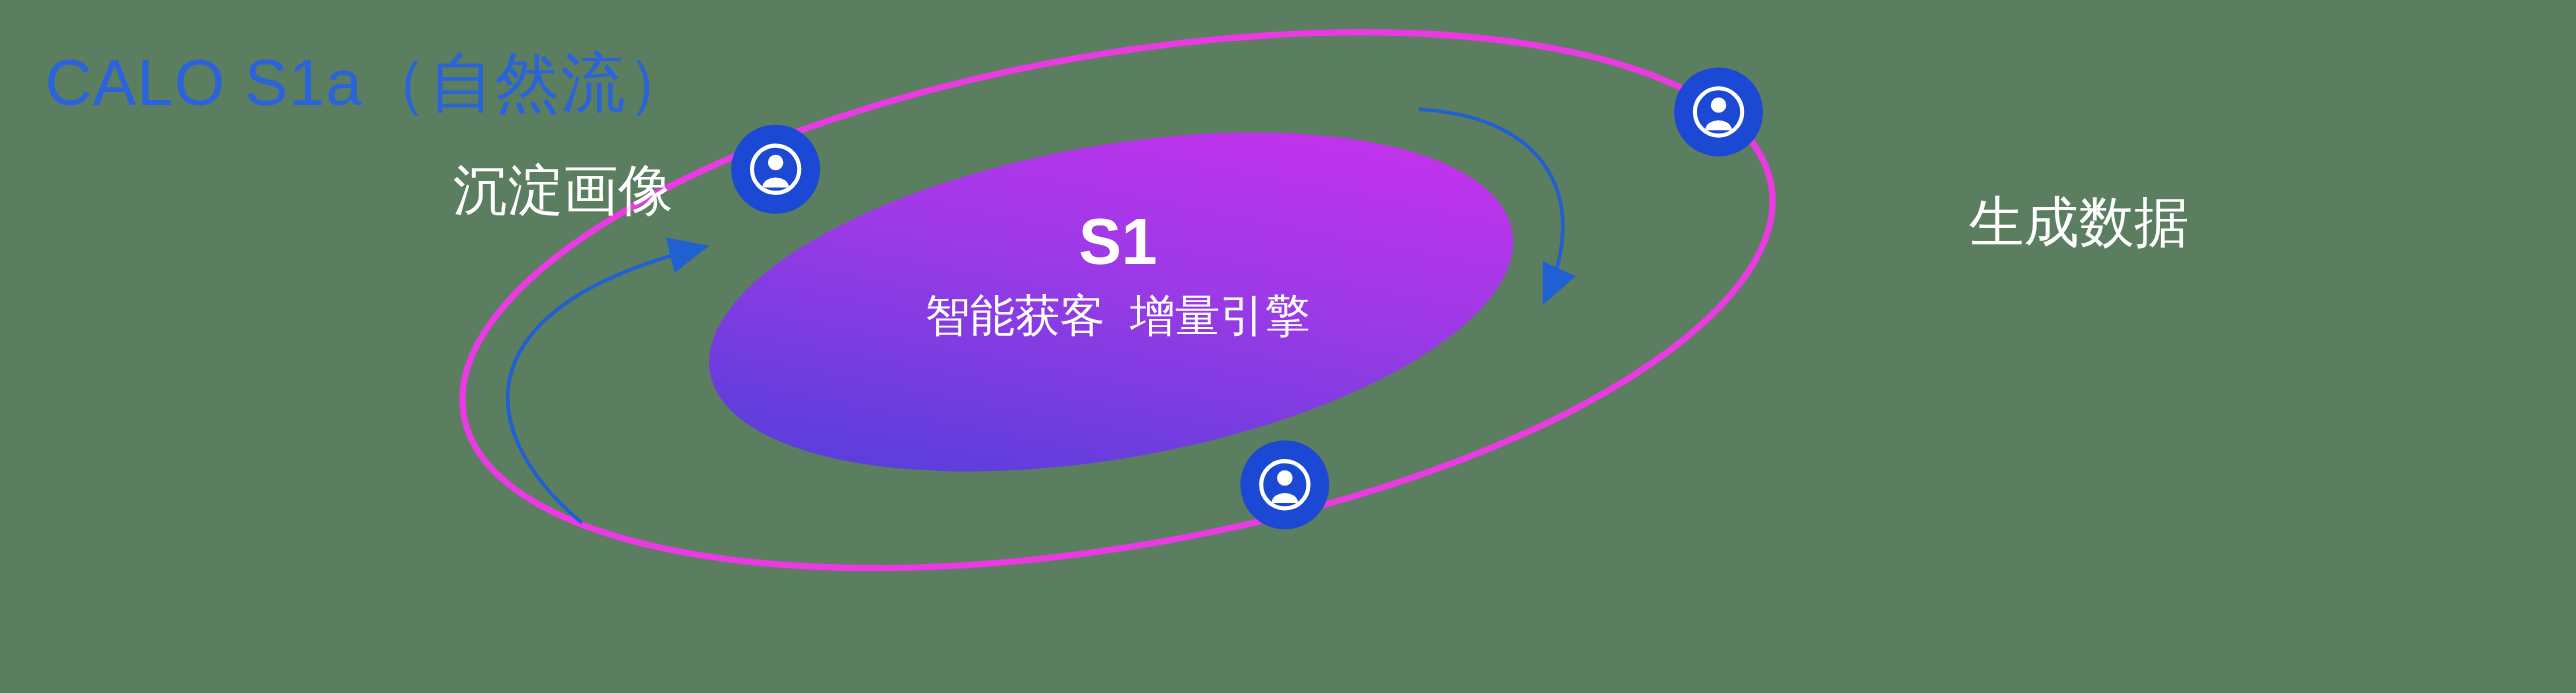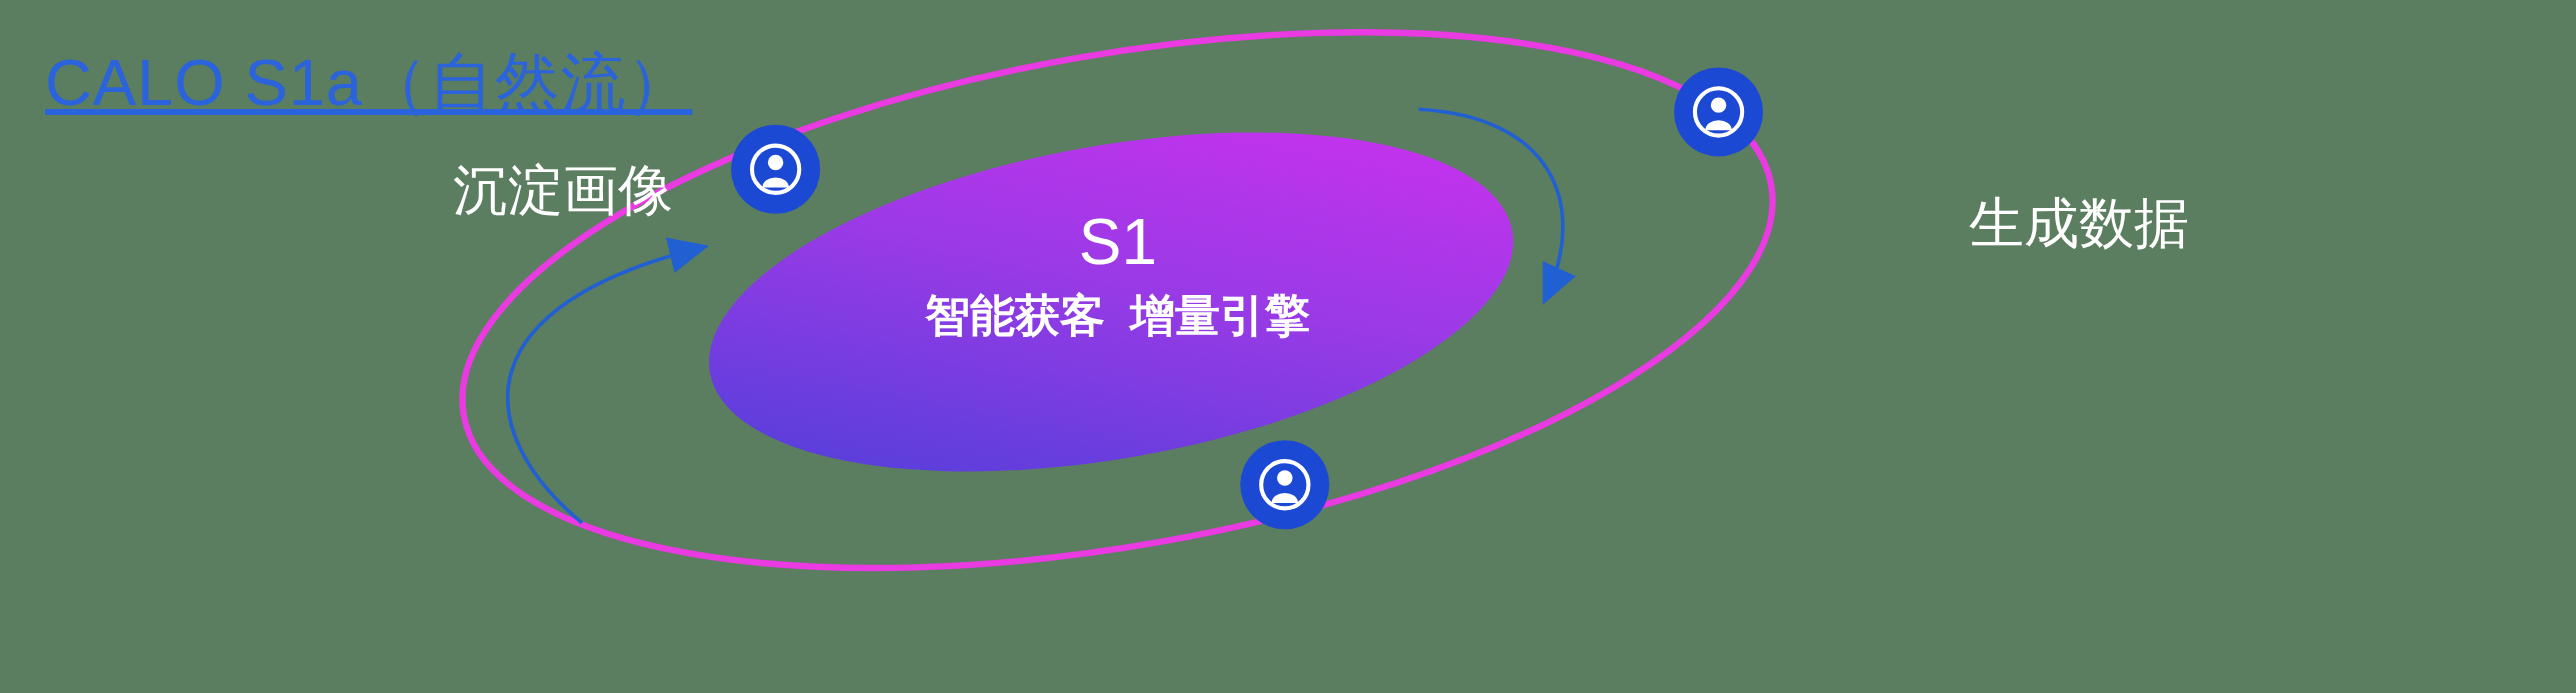--- a/index.html
+++ b/index.html
@@ -35,27 +35,27 @@
     letter-spacing: 0.9px;
   }
   .node-sub {
     font-size: 55px;
     font-weight: 400;
     color: #ffffff;
     text-align: center;
   }
   .center-title {
     font-size: 64px;
-    font-weight: 400;
+    font-weight: 700;
     color: #ffffff;
     text-align: center;
   }
   .center-sub {
     font-size: 45px;
-    font-weight: 700;
+    font-weight: 400;
     color: #ffffff;
     text-align: center;
   }
 </style>
 </head>
 <body>
 
 <div class="stage">
 
   <svg width="2576" height="694" viewBox="0 0 2833 763">
@@ -84,20 +84,20 @@
     <path d="M 1560 120 C 1705 128 1748 222 1700 328" fill="none" stroke="#2160d2" stroke-width="4" marker-end="url(#arrowhead)"></path>
 
     <use href="#user-badge" transform="translate(853 186)"></use>
     <use href="#user-badge" transform="translate(1890 123)"></use>
     <use href="#user-badge" transform="translate(1413 533)"></use>
   </svg>
 
   <div class="label center-title" style="left:845px; top:207px; width:546px;">S1</div>
   <div class="label center-sub" style="left:754px; top:291px; width:727px;">智能获客  增量引擎</div>
 
-  <div class="label node-title" style="left:45px; top:47px;text-decoration:underline;">CALO S1a（自然流）</div>
+  <div class="label node-title" style="left:45px; top:47px;">CALO S1a（自然流）</div>
   <div class="label node-sub" style="left:381px; top:160px; width:364px;">沉淀画像</div>
 
-  <div class="label node-sub" style="left:1897px; top:193px; width:364px;">生成数据</div>
+  <div class="label node-sub" style="left:1897px; top:193px; width:364px;font-family:Liberation Serif, serif;">生成数据</div>
 
 
 </div>
 
 
 </body></html>

